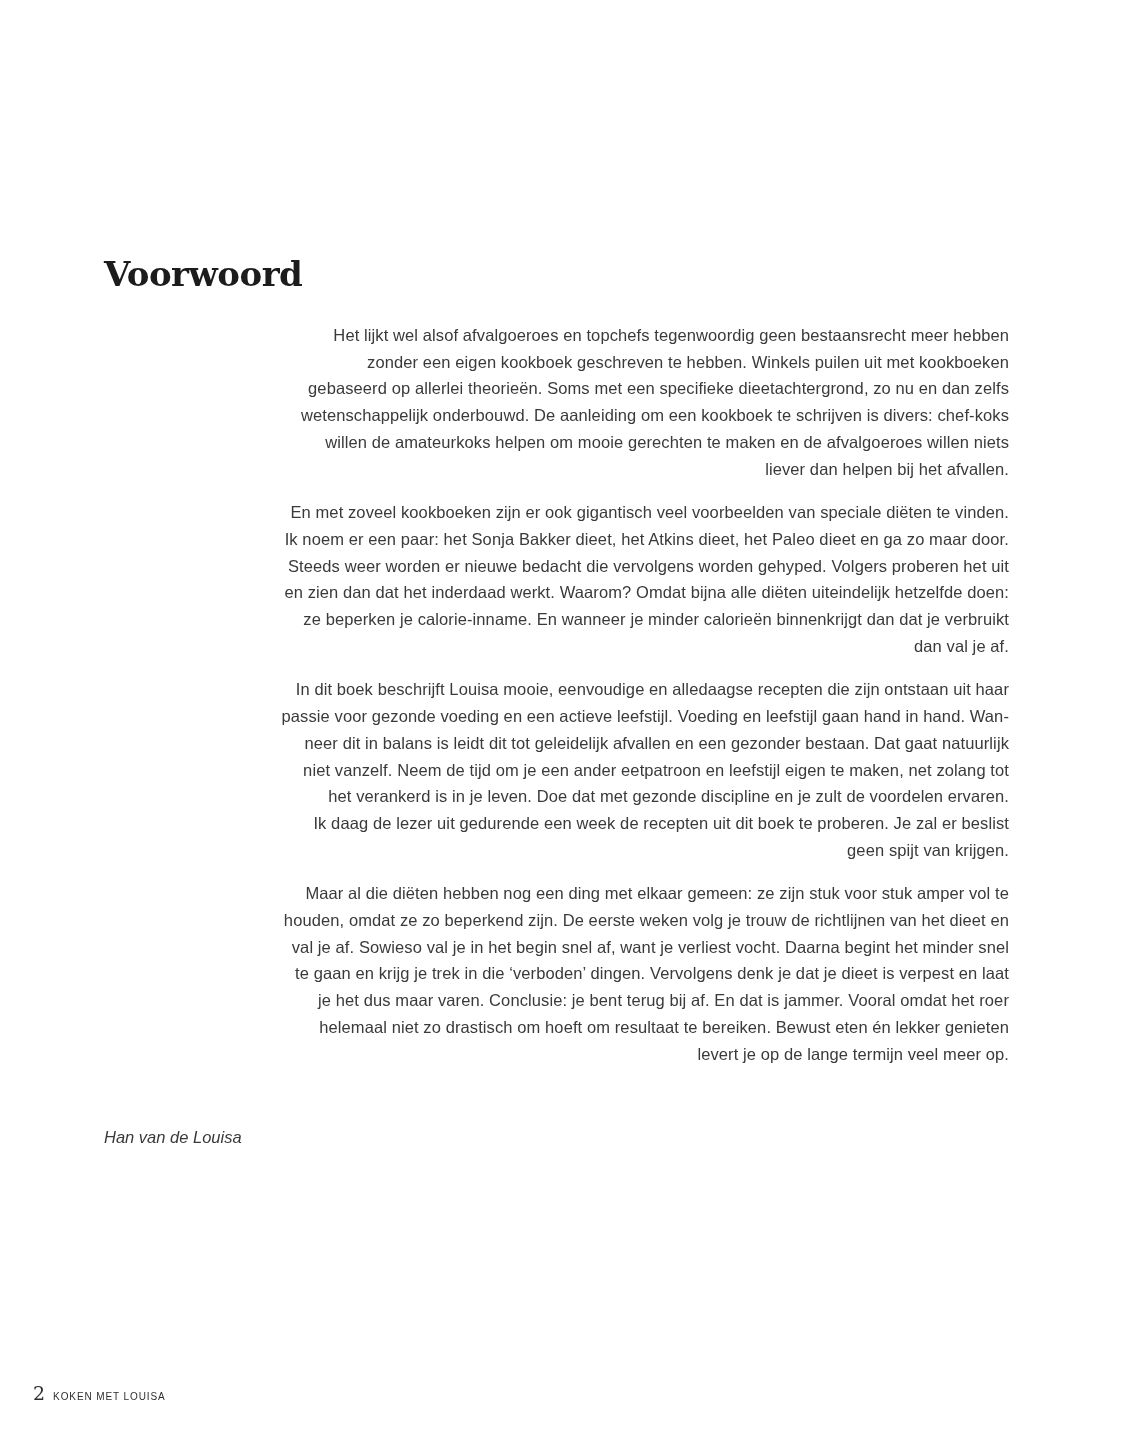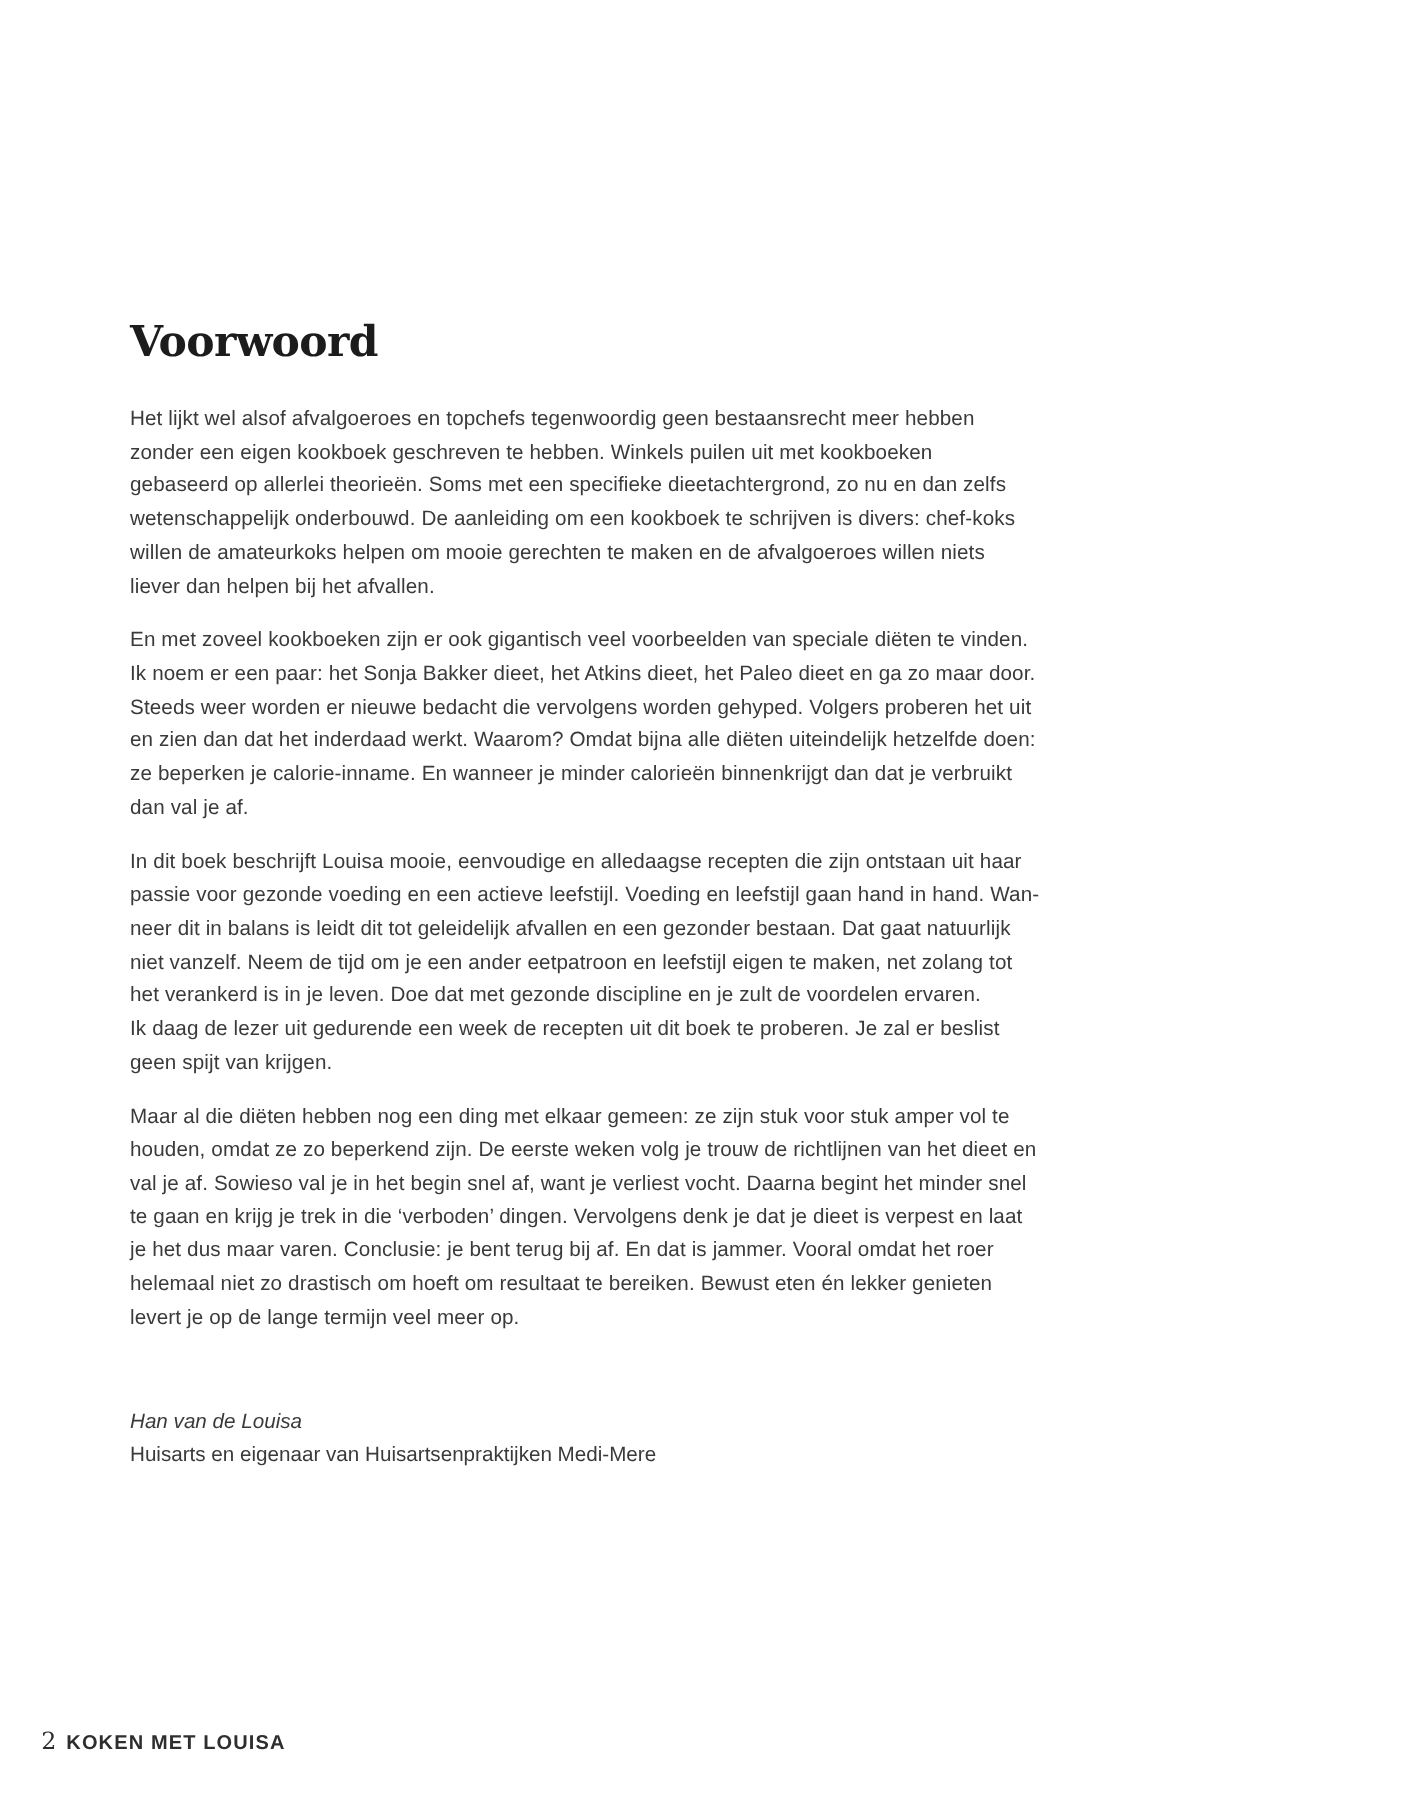--- a/index.html
+++ b/index.html
@@ -36,20 +36,21 @@
     font-size: 34px;
     line-height: 36px;
     letter-spacing: -0.5px;
   }
   .para {
     margin: 0 0 17px 0;
     font-size: 16.5px;
     line-height: 26.7px;
     white-space: pre-line;
     letter-spacing: 0.1px;
+    text-align: right;
   }
   .signature {
     margin-top: 57px;
     font-size: 16.5px;
     line-height: 27px;
   }
   .sig-name {
     font-style: italic;
   }
   .footer {
@@ -59,24 +60,23 @@
     display: flex;
     align-items: baseline;
     gap: 8px;
   }
   .page-num {
     font-family: "DejaVu Serif", "Liberation Serif", serif;
     font-size: 19px;
     line-height: 22px;
   }
   .book-title {
-    font-size: 16px;
+    font-size: 10px;
     letter-spacing: 0.9px;
     text-transform: uppercase;
-    font-weight: bold;
   }
 </style>
 </head>
 <body>
 
 <div class="page">
 
   <div class="content" style="color: rgb(58, 58, 58);">
 
     <h1 class="doc-title" style="color: rgb(28, 28, 28);">Voorwoord</h1>
@@ -106,21 +106,20 @@
     <p class="para">Maar al die diëten hebben nog een ding met elkaar gemeen: ze zijn stuk voor stuk amper vol te
 houden, omdat ze zo beperkend zijn. De eerste weken volg je trouw de richtlijnen van het dieet en
 val je af. Sowieso val je in het begin snel af, want je verliest vocht. Daarna begint het minder snel
 te gaan en krijg je trek in die ‘verboden’ dingen. Vervolgens denk je dat je dieet is verpest en laat
 je het dus maar varen. Conclusie: je bent terug bij af. En dat is jammer. Vooral omdat het roer
 helemaal niet zo drastisch om hoeft om resultaat te bereiken. Bewust eten én lekker genieten
 levert je op de lange termijn veel meer op.</p>
 
     <div class="signature">
       <div class="sig-name">Han van de Louisa</div>
-      <div class="sig-role">Huisarts en eigenaar van Huisartsenpraktijken Medi-Mere</div>
     </div>
 
   </div>
 
   <div class="footer" style="color: rgb(46, 46, 46);">
     <span class="page-num">2</span>
     <span class="book-title">KOKEN MET LOUISA</span>
   </div>
 
   <div class="edge-line" style="background-color: rgb(168, 181, 160);"></div>

